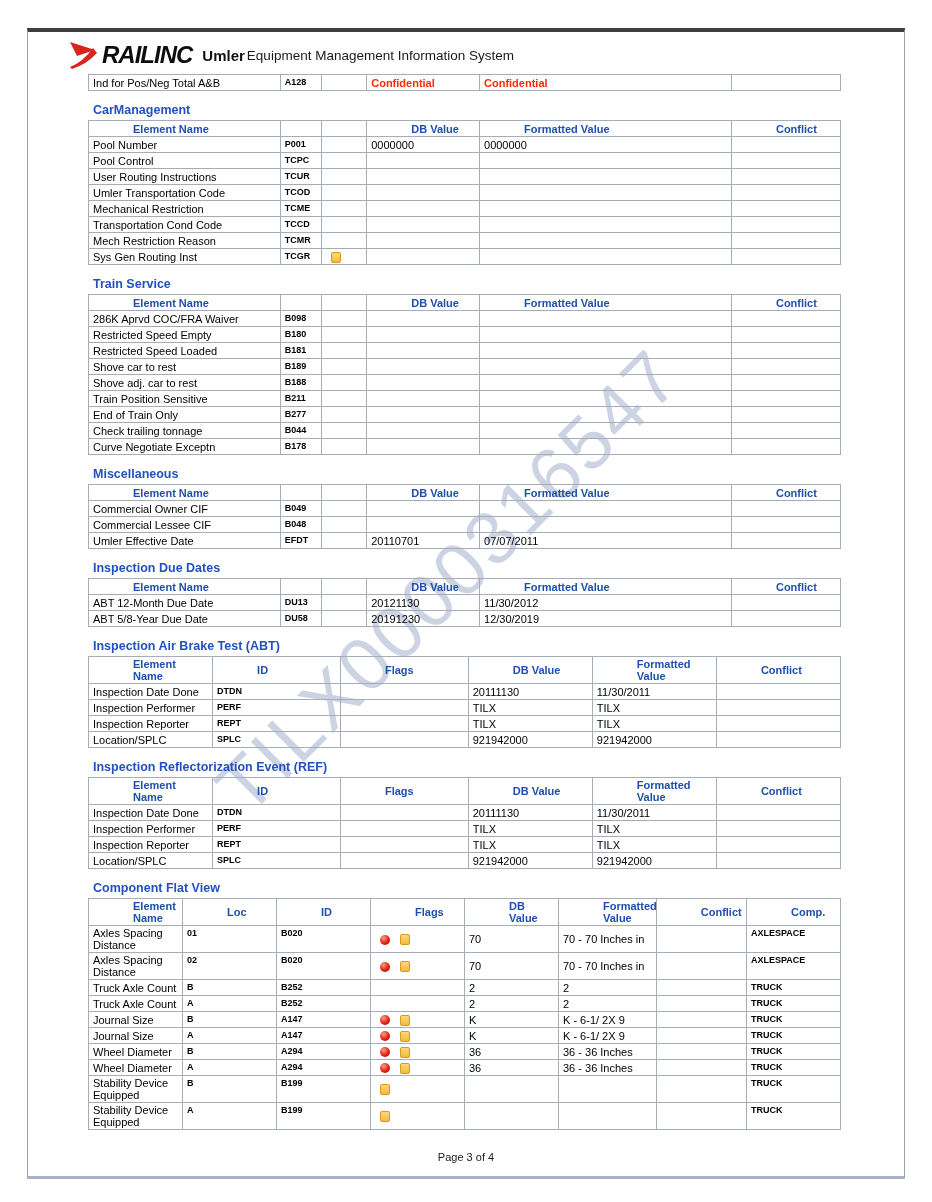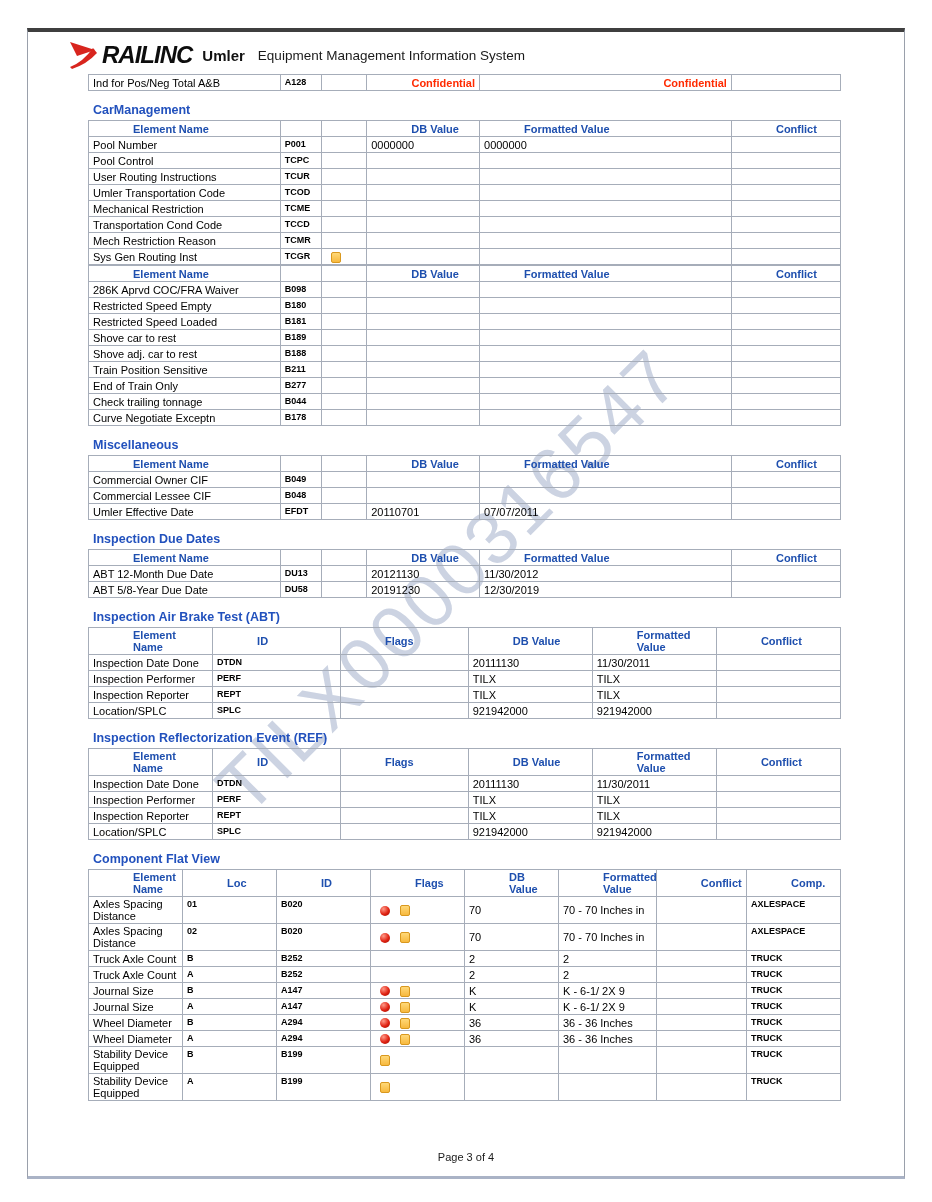--- a/index.html
+++ b/index.html
@@ -13,33 +13,33 @@
   .watermark {
     position:absolute; left:420px; top:549px; z-index:0;
     transform:translate(-50%,-50%) rotate(-45deg);
     font-size:75px; letter-spacing:3px; color:#b7c1d6; opacity:.7; white-space:nowrap;
   }
   .content { position:relative; z-index:1; padding:6px 63px 0 60px; }
   .logo-row { display:flex; align-items:center; height:30px; margin:2px 0 4px -20px; }
   .logo-mark { display:inline-flex; margin-right:4px; }
   .brand { font-style:italic; font-weight:bold; font-size:24px; color:#0d0d0d; letter-spacing:-1px; }
   .app-name { font-weight:bold; font-size:15px; color:#111; margin-left:10px; }
-  .app-subtitle { font-size:13.5px; color:#1a1a1a; margin-left:13px; }
+  .app-subtitle { font-size:13.5px; color:#1a1a1a; margin-left:2px; }
 
   .section-title { font-size:12.5px; font-weight:bold; color:#2251bd; margin:12px 0 3px 5px; }
   .tbl-section.first { margin-top:2px; }
 
   table.data-table { border-collapse:collapse; width:100%; table-layout:fixed; background:transparent; }
   .data-table th, .data-table td {
     border:1px solid #a6adb9; padding:1px 4px; font-size:11px; height:16px;
     text-align:left; overflow:hidden; color:#000; background:transparent;
   }
   .data-table th { color:#1e4fae; font-weight:bold;padding-left:44px; }
   td.cell-code { font-size:9px; font-weight:bold; vertical-align:top; padding-top:2px; }
-  td.cell-red { color:#ff2a00; font-weight:bold;text-align:right; }
+  td.cell-red { color:#ff2a00; font-weight:bold; }
   td.flags-cell { padding-left:9px; }
   .flag-pin, .flag-note { display:inline-block; vertical-align:middle; }
   .flag-pin {
     width:10px; height:10px; border-radius:50%;
     background:radial-gradient(circle at 35% 30%, #ff9a88, #e02212 55%, #960c00);
     margin-right:10px;
   }
   .flag-note {
     width:10px; height:11px; background:linear-gradient(#ffd878, #f7b93e);
     border:1px solid #d9981e; border-radius:2px;
@@ -173,20 +173,21 @@
                 <td class="flags-cell"><span class="flag-note"></span></td>
                 <td></td>
                 <td></td>
                 <td></td>
               </tr>
             </tbody>
           </table>
       </section>
 
       <section class="tbl-section">
+        <h3 class="section-title">Train Service</h3>
         <table class="data-table" data-table="2">
             <colgroup>
               <col style="width: 25.5%;">
               <col style="width: 5.5%;">
               <col style="width: 6%;">
               <col style="width: 15%;">
               <col style="width: 33.5%;">
               <col style="width: 14.5%;">
             </colgroup>
             <thead>

